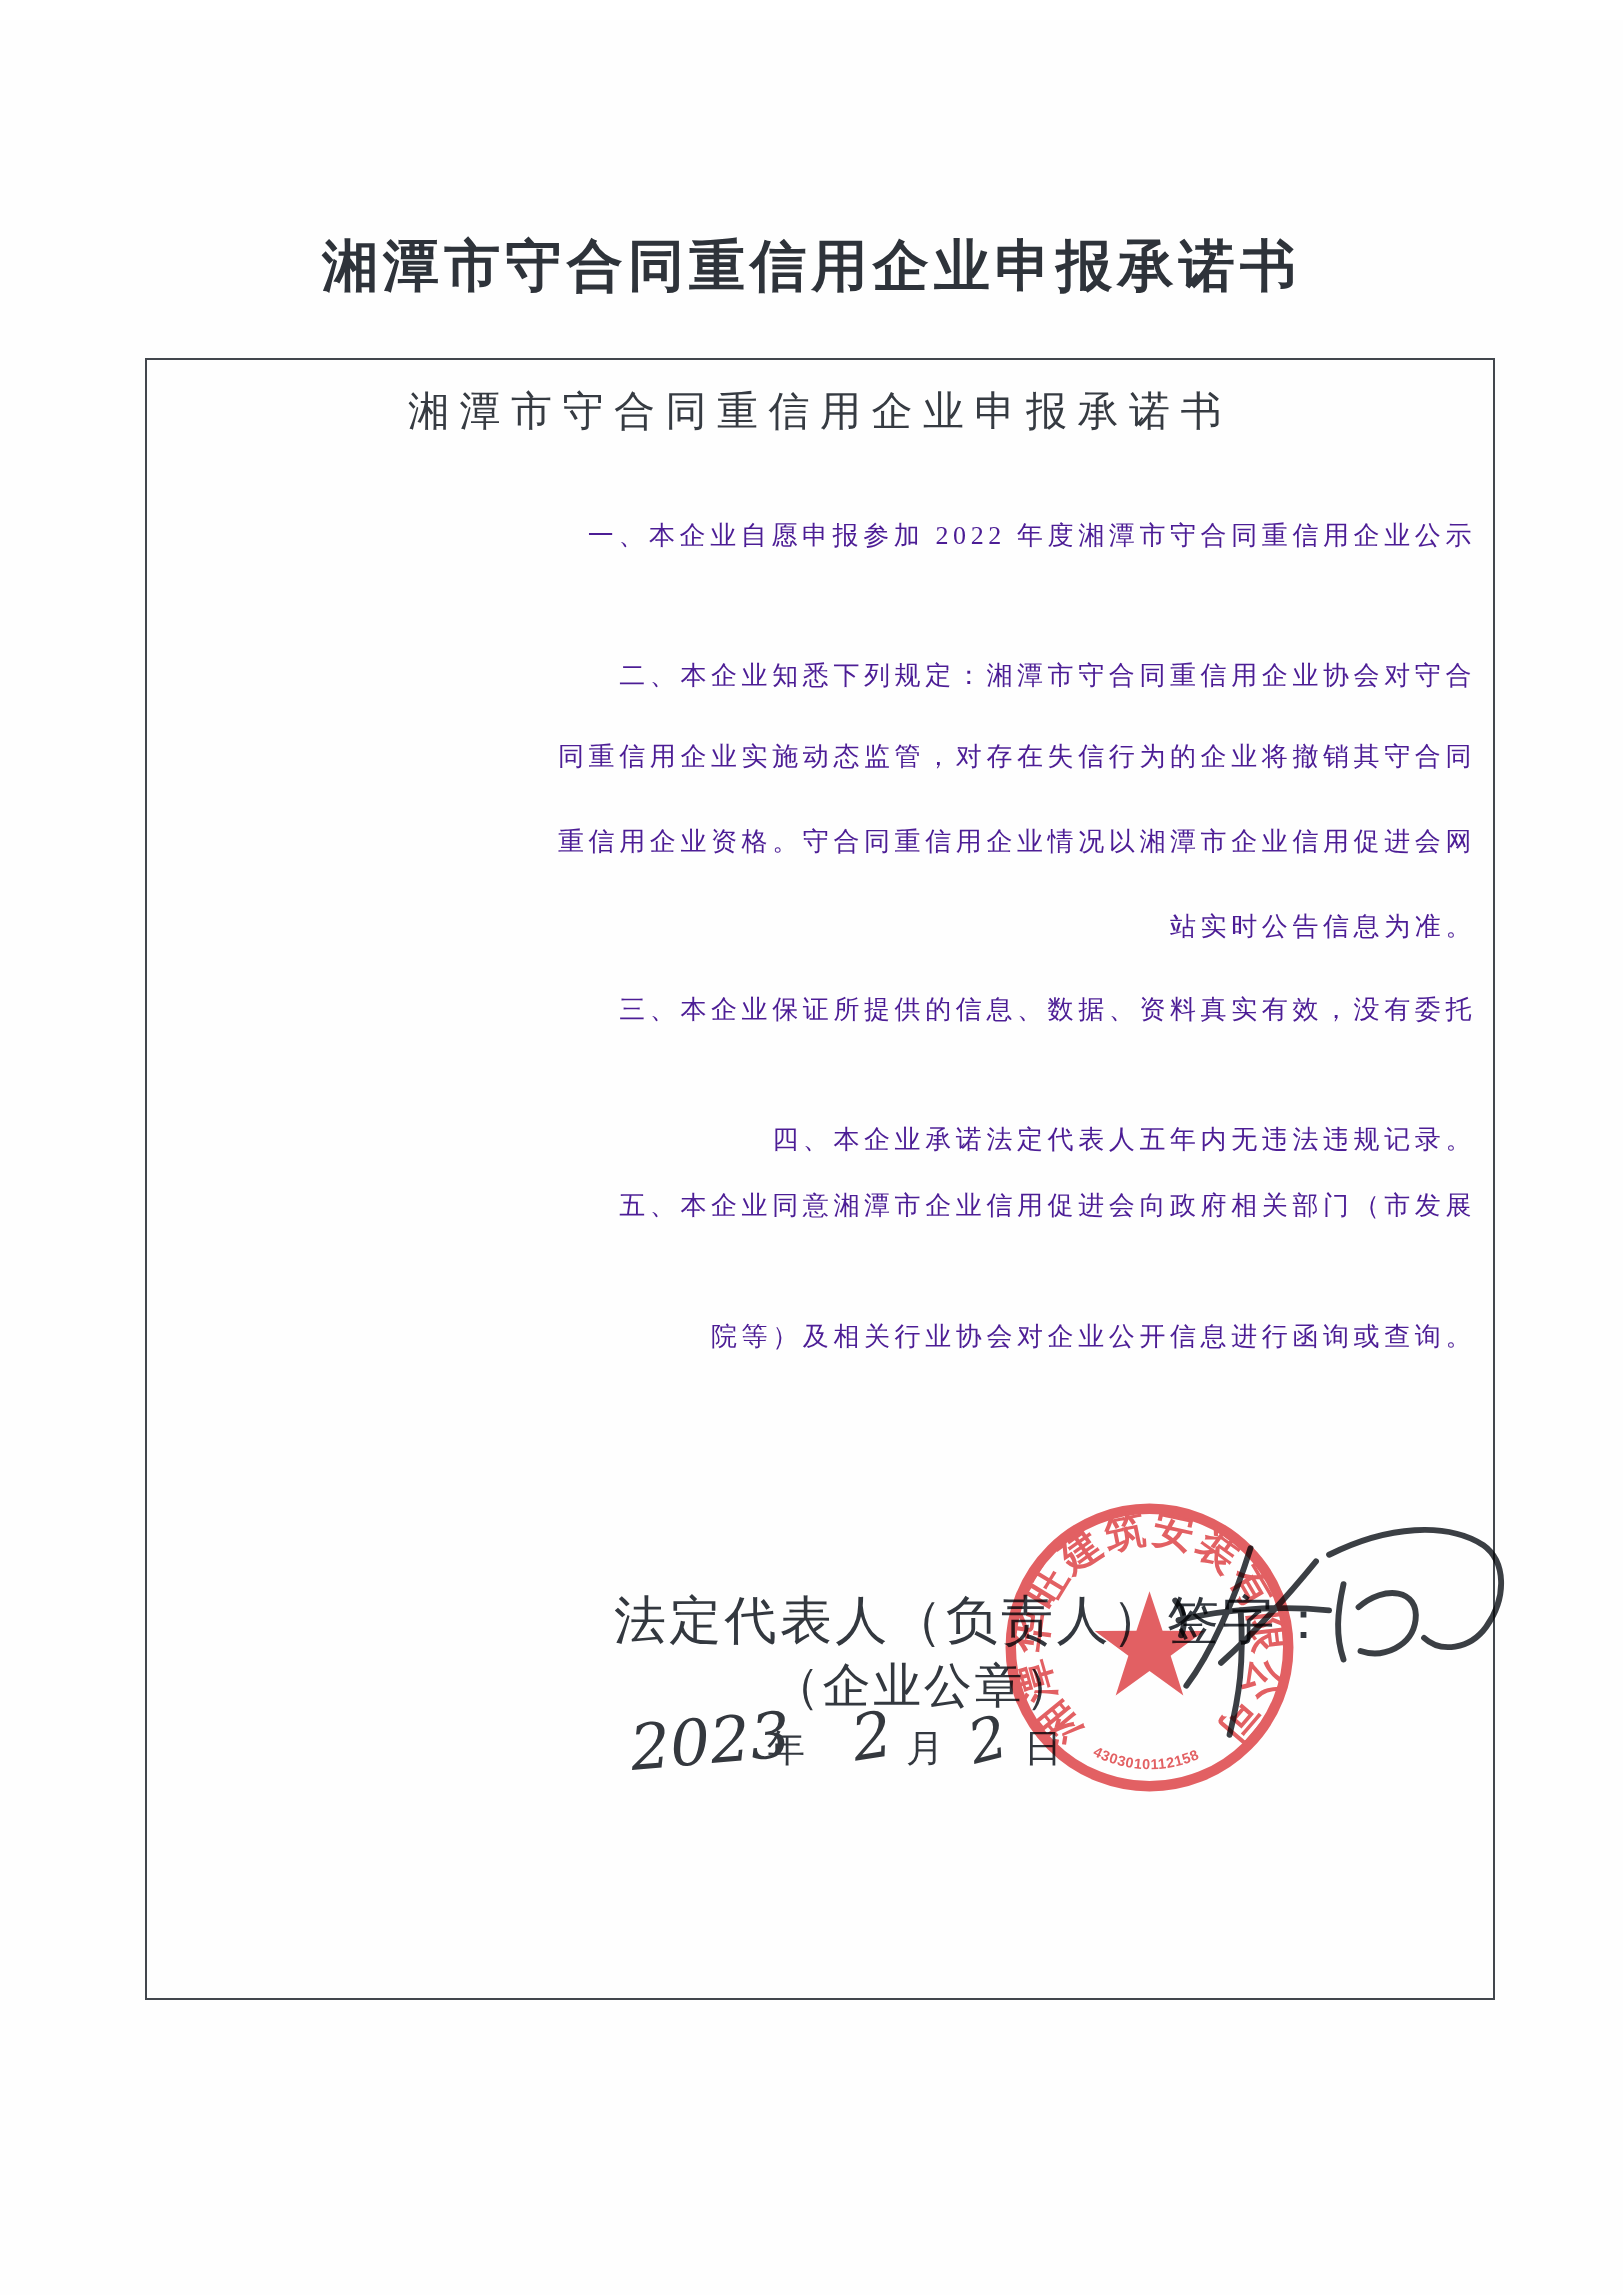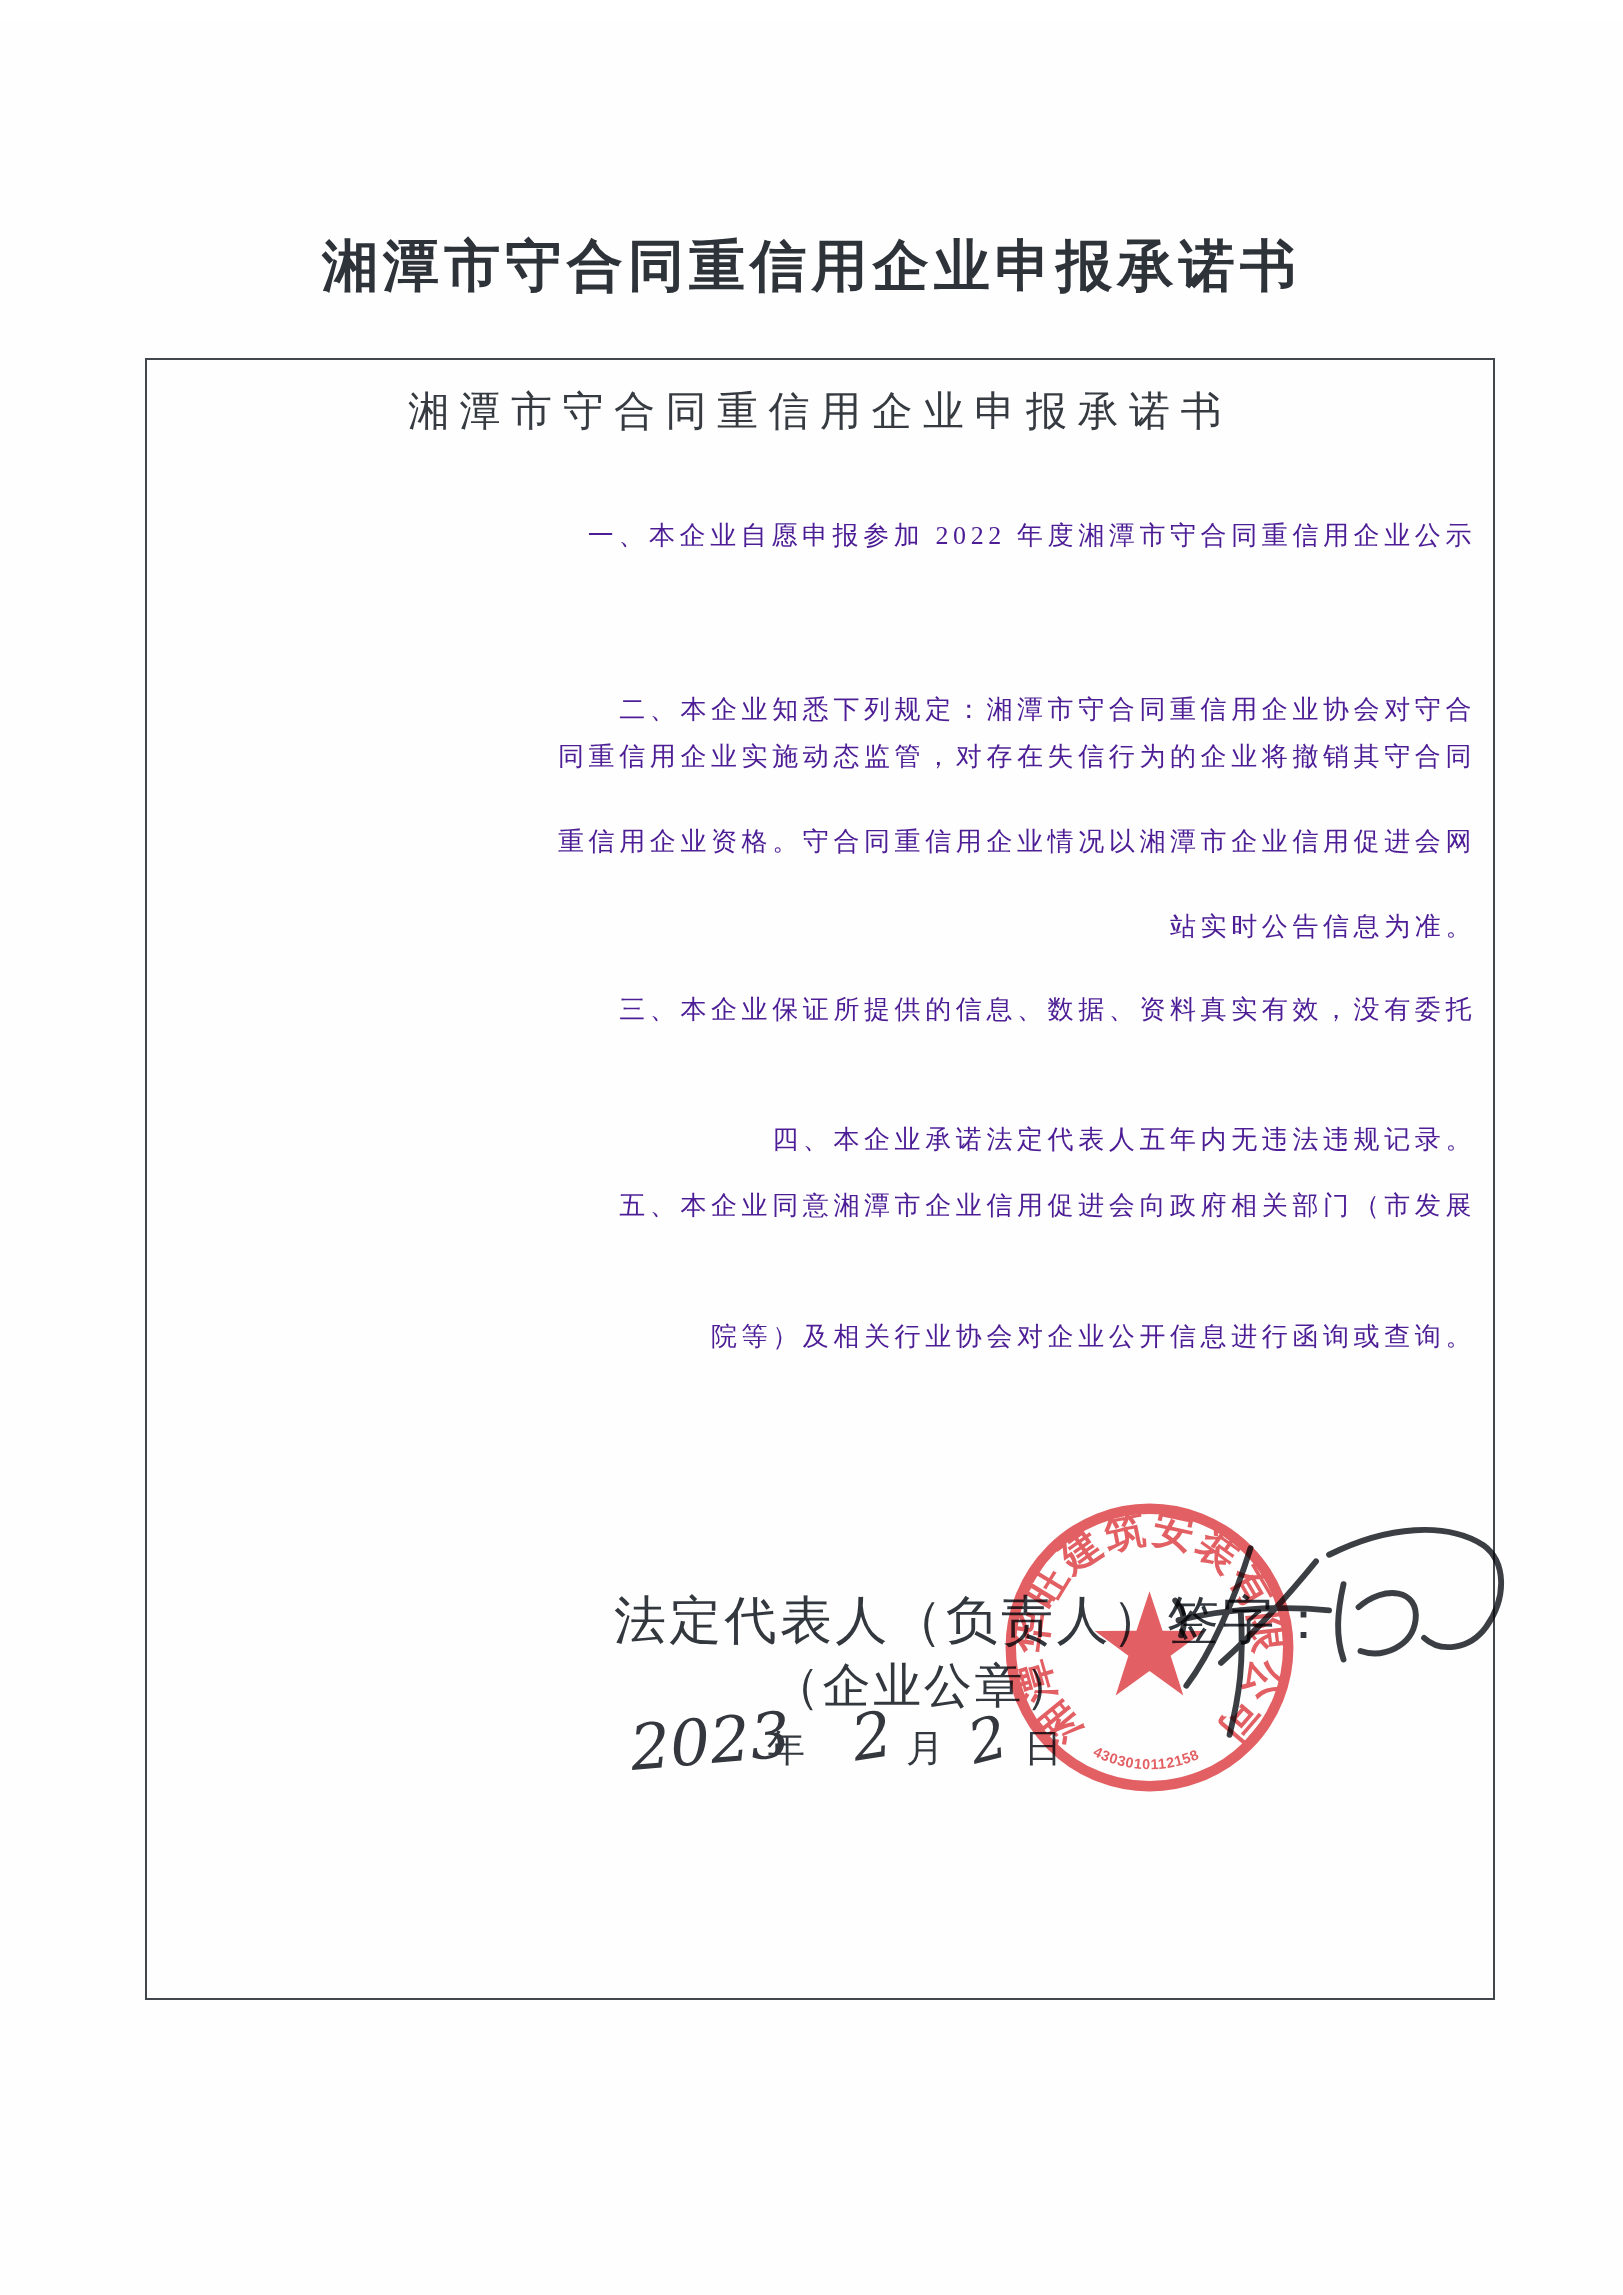--- a/index.html
+++ b/index.html
@@ -28,21 +28,21 @@
     text-align:center;
     font-size:41px;font-weight:400;letter-spacing:10.5px;
     color:#363b42;white-space:nowrap;
   }
   .bline{
     position:absolute;left:158px;width:1318px;
     font-size:26px;letter-spacing:4.6px;line-height:1.0;
     color:#4c1d95;white-space:nowrap;text-align:right;
   }
   .ind{text-indent:84px;}
-  .l0{top:503px}.l1{top:568px}.l2{top:677px}.l3{top:724px}
+  .l0{top:503px}.l1{top:568px}.l2{top:643px}.l3{top:724px}
   .l4{top:809px}.l5{top:894px}.l6{top:977px}.l7{top:1042px}
   .l8{top:1107px}.l9{top:1173px}.l10{top:1238px}.l11{top:1304px}
   .sig-label{
     position:absolute;left:614px;top:1566px;
     font-size:52px;letter-spacing:3.3px;color:#33383f;white-space:nowrap;
   }
   .seal-note{
     position:absolute;left:772px;top:1634px;
     font-size:48px;letter-spacing:2.6px;color:#33383f;white-space:nowrap;
   }

